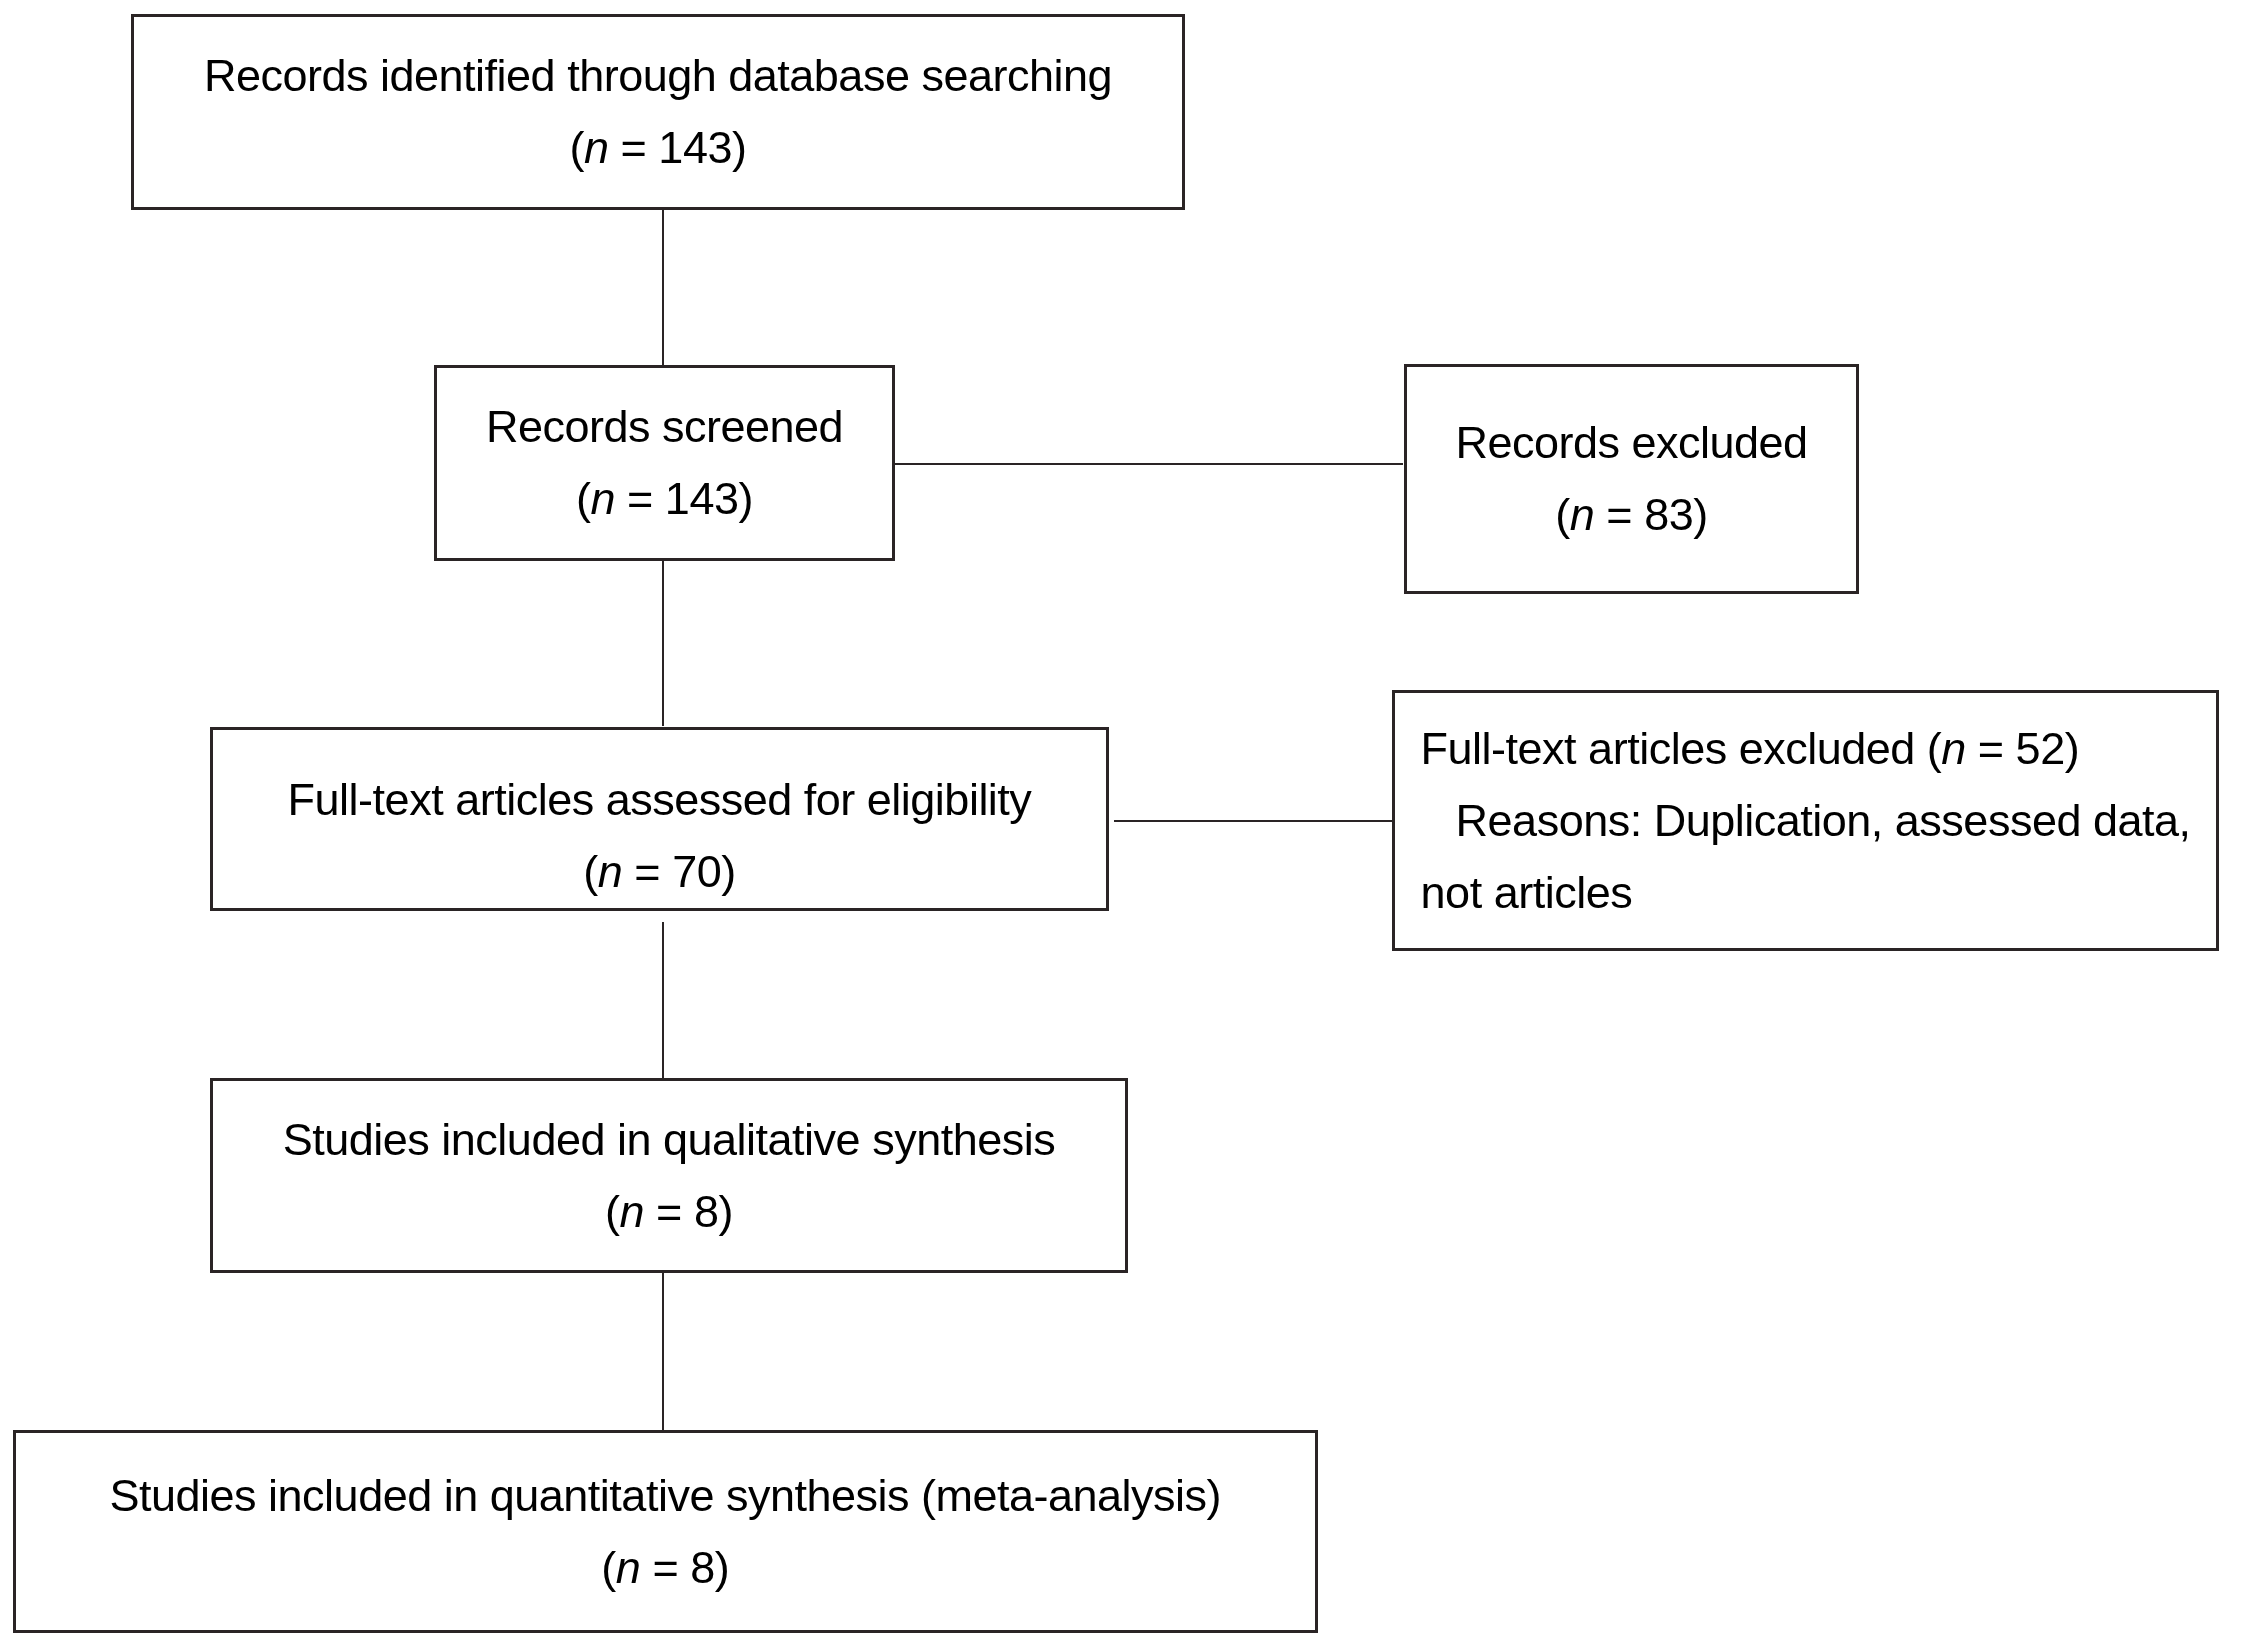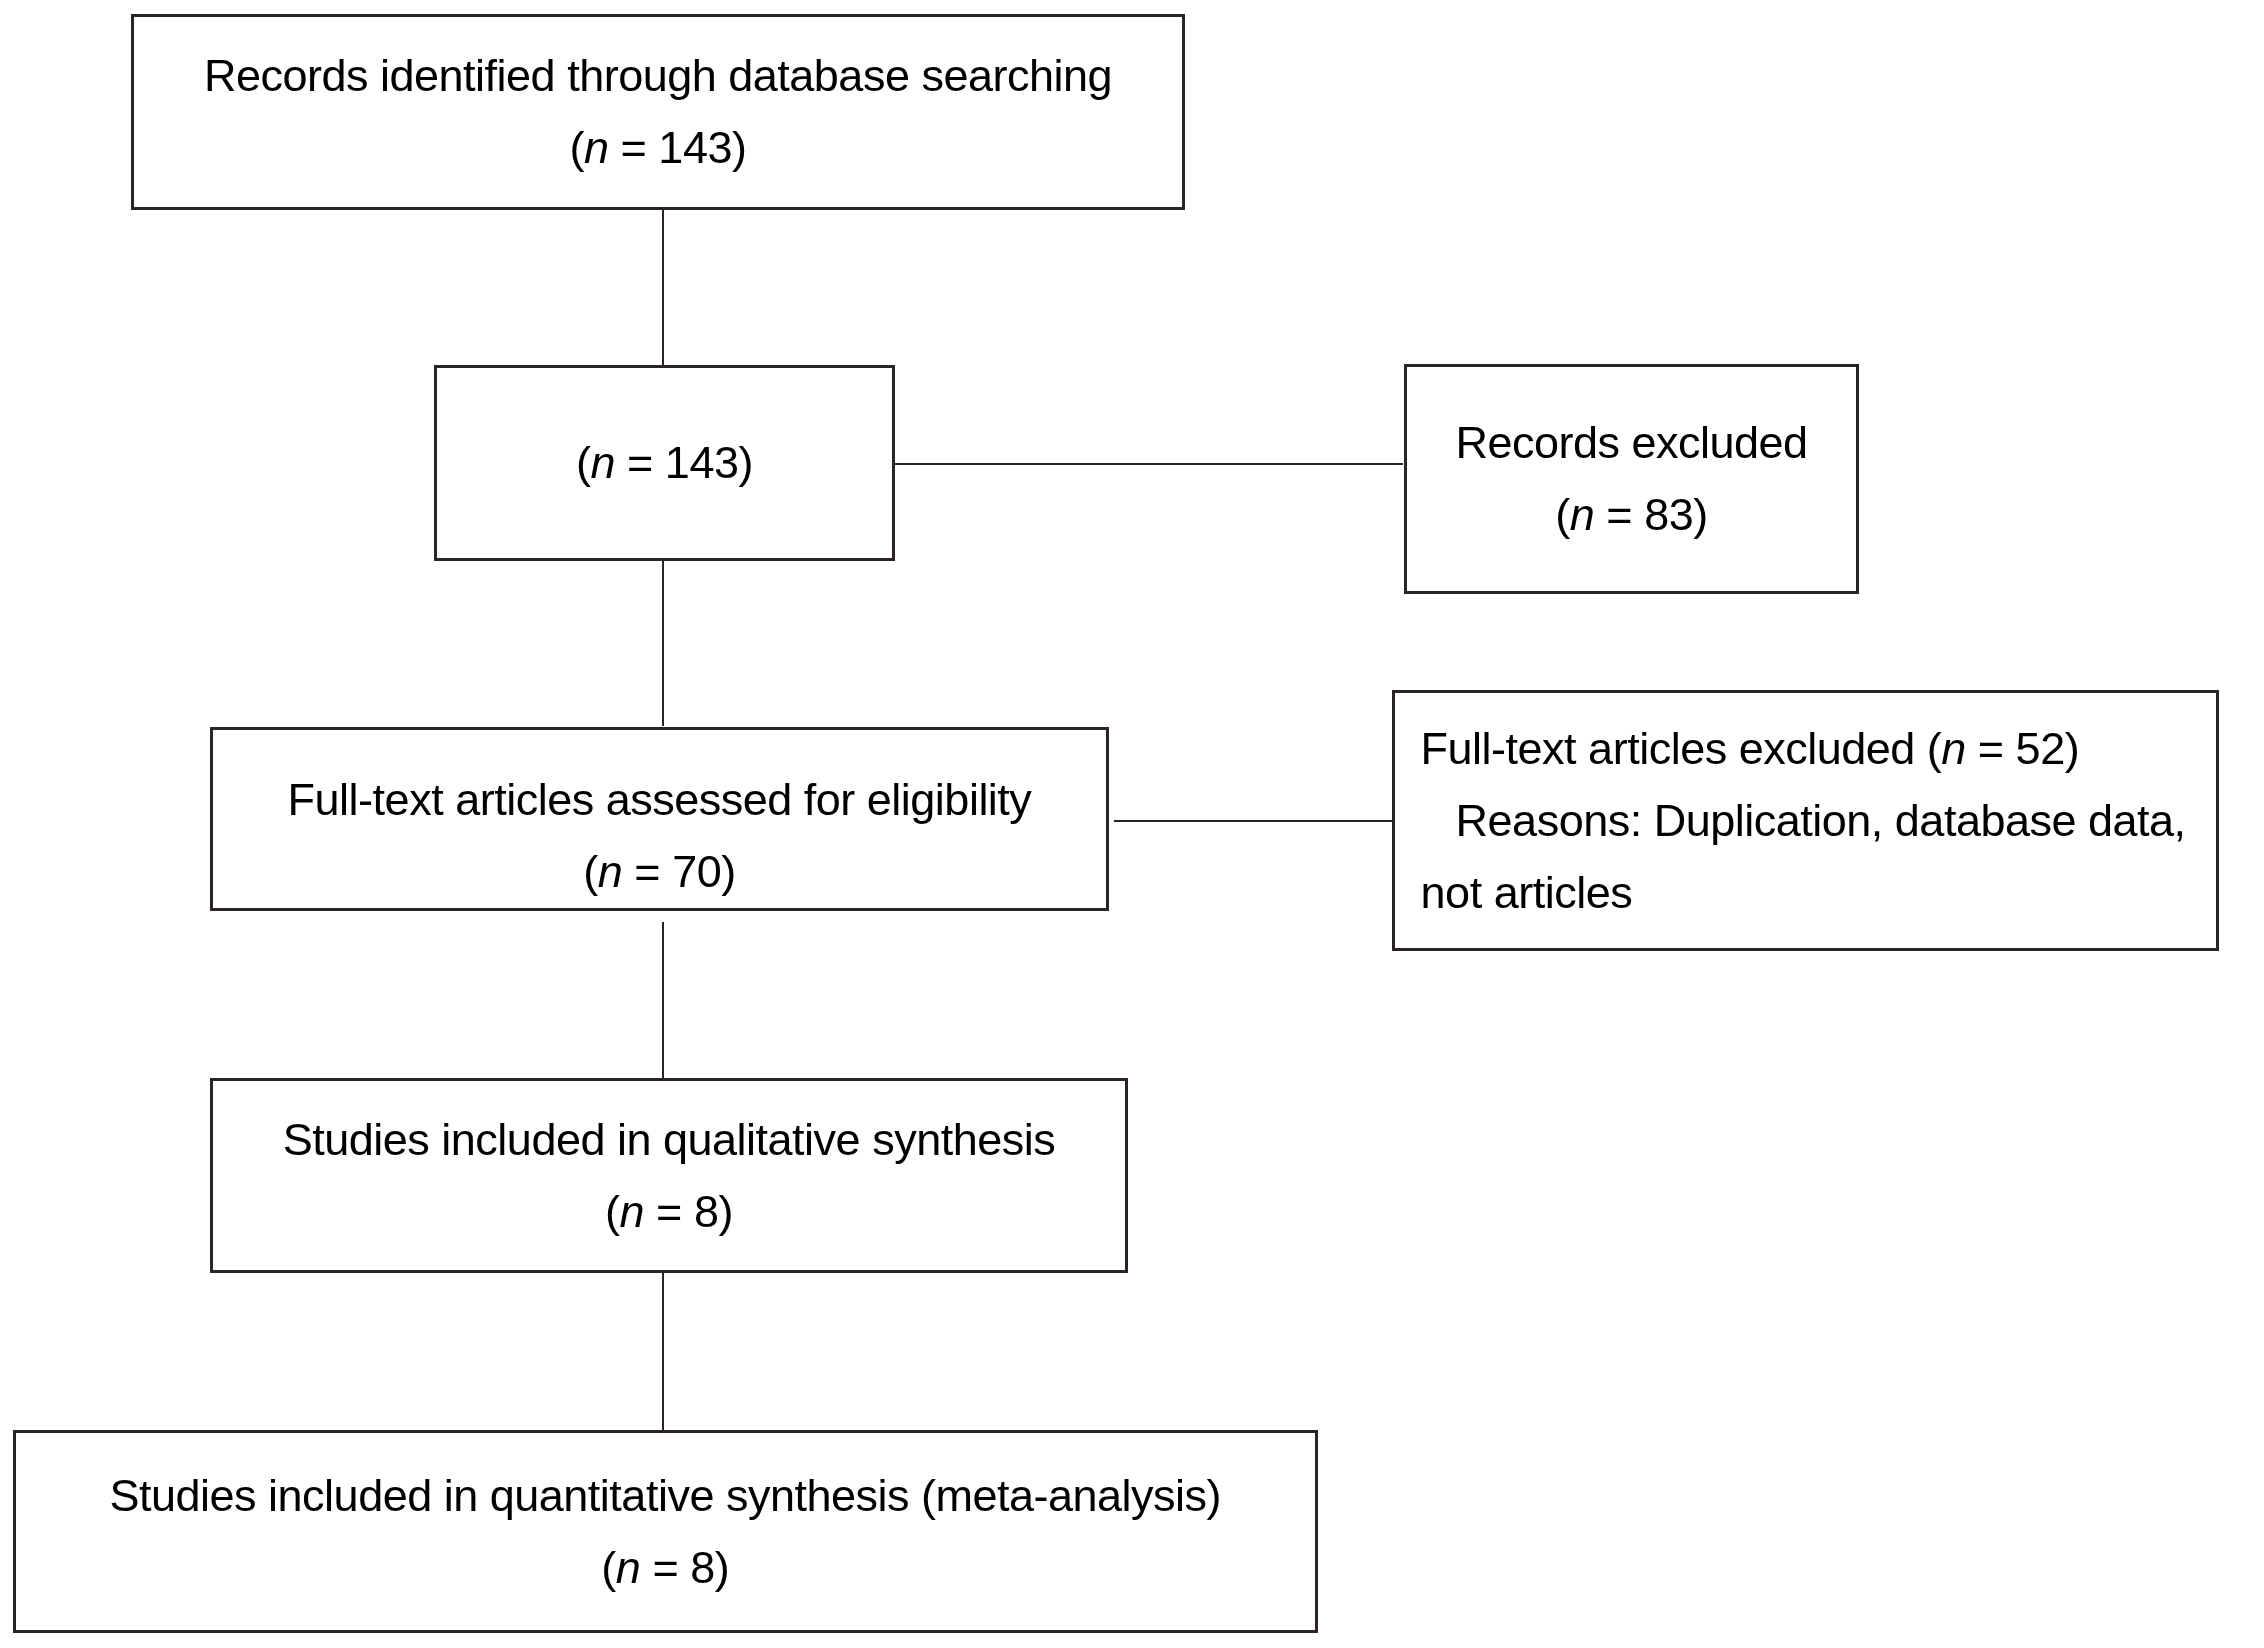--- a/index.html
+++ b/index.html
@@ -68,20 +68,21 @@
 <div class="canvas">
 
   <div class="box" id="box-identification">
     <div class="tline">Records identified through database searching</div>
     <div class="tline count"><span>(</span><i class="n">n</i><span> = </span><span>143</span><span>)</span></div>
   </div>
 
   <div class="vline" id="conn-v1"></div>
 
   <div class="box" id="box-screened">
+    <div class="tline">Records screened</div>
     <div class="tline count"><span>(</span><i class="n">n</i><span> = </span><span>143</span><span>)</span></div>
   </div>
 
   <div class="hline" id="conn-h1"></div>
 
   <div class="box" id="box-records-excluded">
     <div class="tline">Records excluded</div>
     <div class="tline count"><span>(</span><i class="n">n</i><span> = </span><span>83</span><span>)</span></div>
   </div>
 
@@ -89,21 +90,21 @@
 
   <div class="box" id="box-eligibility">
     <div class="tline">Full-text articles assessed for eligibility</div>
     <div class="tline count"><span>(</span><i class="n">n</i><span> = </span><span>70</span><span>)</span></div>
   </div>
 
   <div class="hline" id="conn-h2"></div>
 
   <div class="box left-align" id="box-fulltext-excluded">
     <div class="tline"><span>Full-text articles excluded (</span><i class="n">n</i><span> = 52)</span></div>
-    <div class="tline indent">Reasons: Duplication, database data,</div>
+    <div class="tline indent">Reasons: Duplication, assessed data,</div>
     <div class="tline">not articles</div>
   </div>
 
   <div class="vline" id="conn-v3"></div>
 
   <div class="box" id="box-qualitative">
     <div class="tline">Studies included in qualitative synthesis</div>
     <div class="tline count"><span>(</span><i class="n">n</i><span> = </span><span>8</span><span>)</span></div>
   </div>
 

